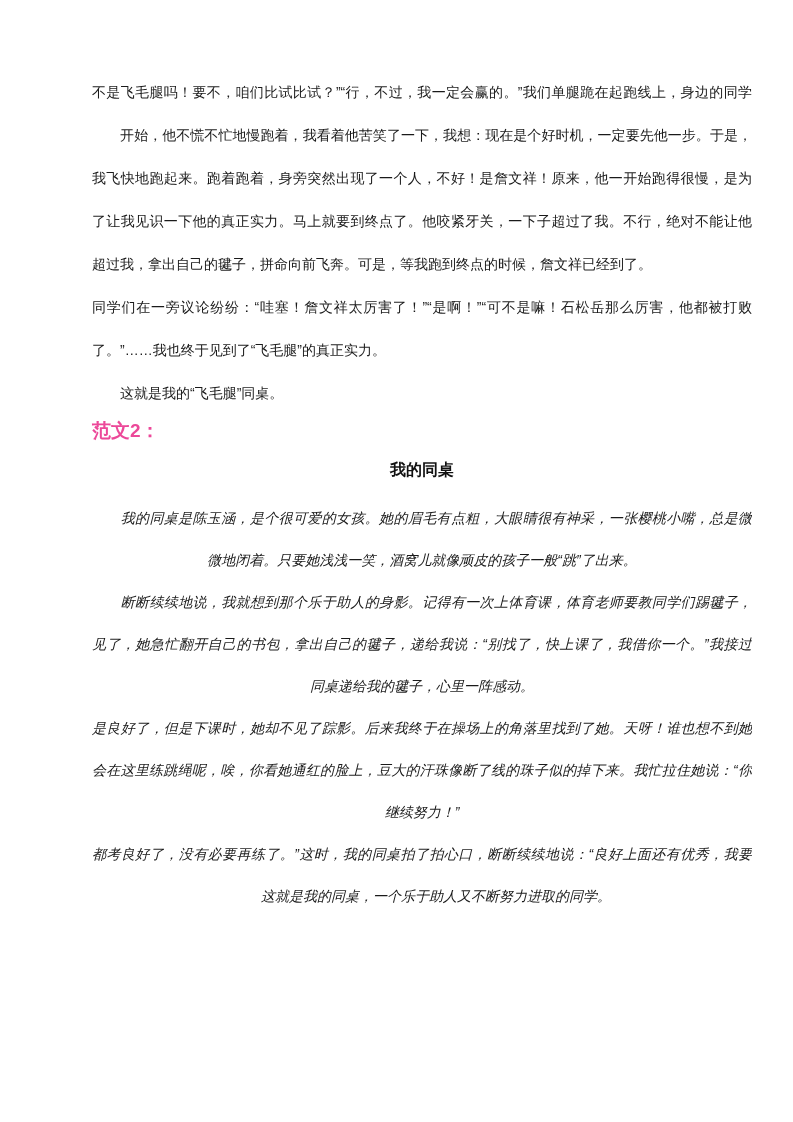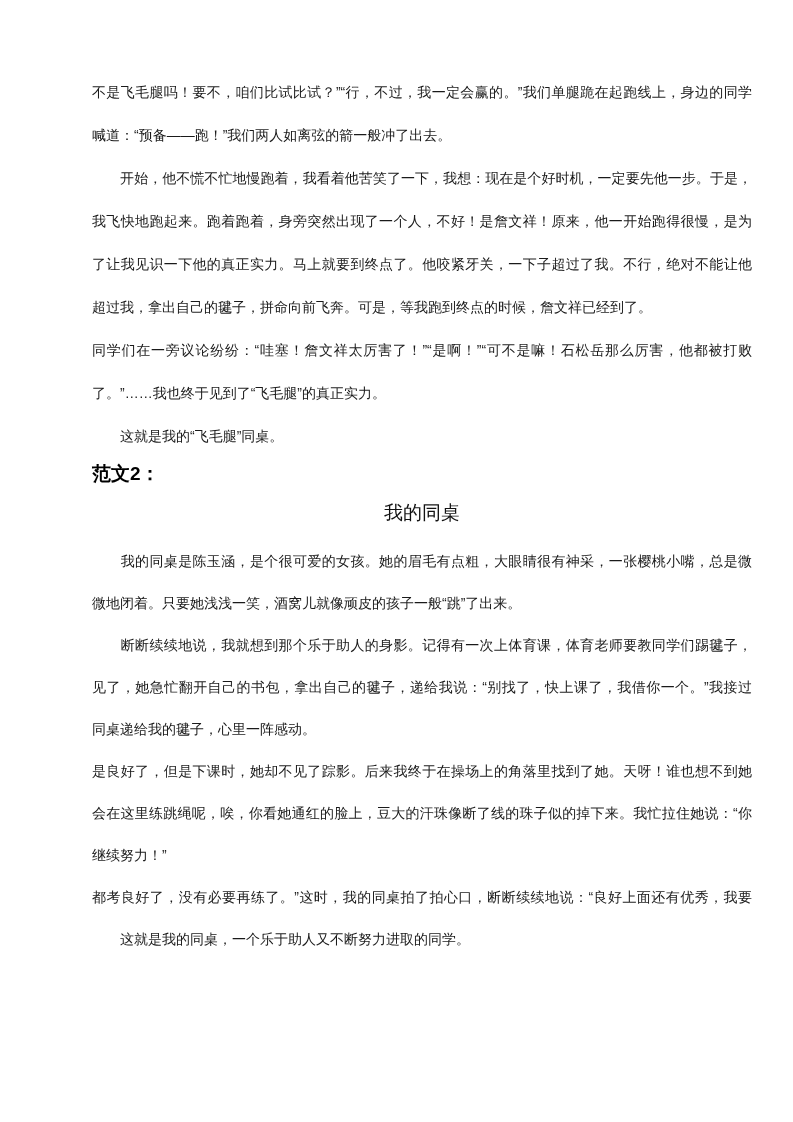--- a/index.html
+++ b/index.html
@@ -37,50 +37,50 @@
   }
   
   .line.full {
     text-align: justify;
     text-align-last: justify;
     text-justify: distribute;
   }
   .essay-2 .line {
     line-height: 42px;
     height: 42px;
+    text-align: center;
   }
   .section-label {
     font-size: 19px;
     font-weight: bold;
     line-height: 32px;
     height: 32px;
     margin-top: 0;
-    color: #000000;
+    color: #ec4899;
   }
   .essay-title {
-    font-size: 19px;
-    font-weight: normal;
+    font-size: 16px;
+    font-weight: bold;
     line-height: 30px;
     height: 30px;
     margin-top: 8px;
     text-align: center;
     color: #111111;
   }
-  .essay-2 { margin-top: 12px; }
+  .essay-2 { margin-top: 12px; font-style: italic; }
 </style>
 </head>
 <body>
 
 <div class="page">
   <div class="content">
 
     <div class="essay essay-1">
         <div class="para">
           <div class="line full">不是飞毛腿吗！要不，咱们比试比试？”“行，不过，我一定会赢的。”我们单腿跪在起跑线上，身边的同学</div>
-          <div class="line">喊道：“预备——跑！”我们两人如离弦的箭一般冲了出去。</div>
         </div>
         <div class="para">
           <div class="line full">　　开始，他不慌不忙地慢跑着，我看着他苦笑了一下，我想：现在是个好时机，一定要先他一步。于是，</div>
           <div class="line full">我飞快地跑起来。跑着跑着，身旁突然出现了一个人，不好！是詹文祥！原来，他一开始跑得很慢，是为</div>
           <div class="line full">了让我见识一下他的真正实力。马上就要到终点了。他咬紧牙关，一下子超过了我。不行，绝对不能让他</div>
           <div class="line">超过我，拿出自己的毽子，拼命向前飞奔。可是，等我跑到终点的时候，詹文祥已经到了。</div>
         </div>
         <div class="para">
           <div class="line full">同学们在一旁议论纷纷：“哇塞！詹文祥太厉害了！”“是啊！”“可不是嘛！石松岳那么厉害，他都被打败</div>
           <div class="line">了。”……我也终于见到了“飞毛腿”的真正实力。</div>

